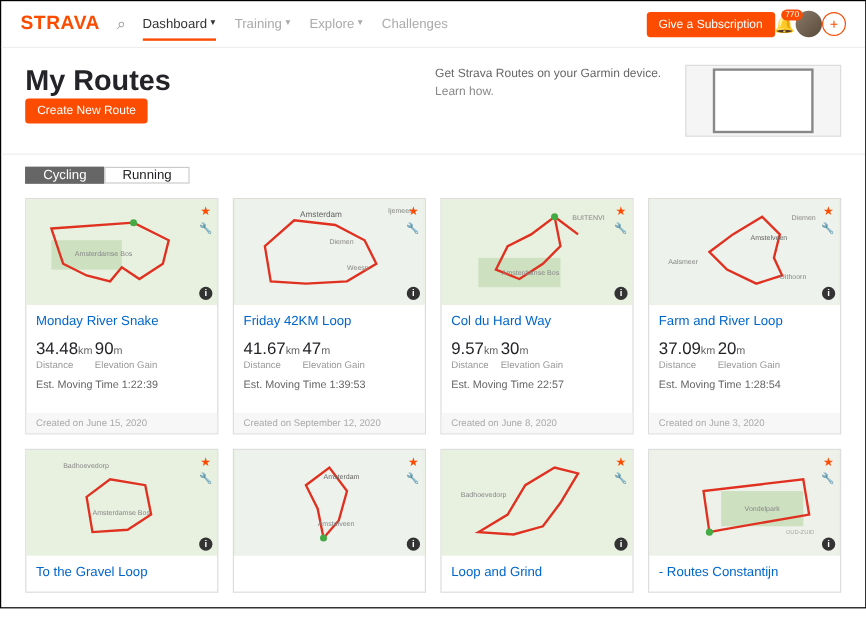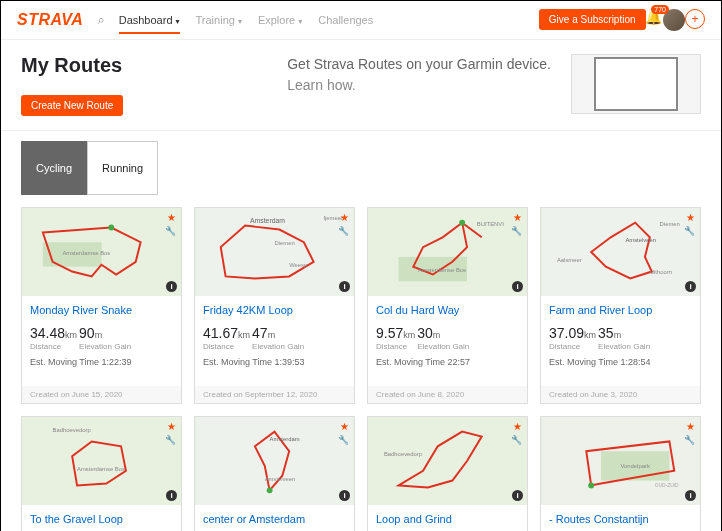--- a/index.html
+++ b/index.html
@@ -1,37 +1,37 @@
 <!DOCTYPE html>
 <html><head>
 <meta charset="utf-8">
 <style>
 *{box-sizing:border-box;margin:0;padding:0}
 body{font-family:-apple-system,BlinkMacSystemFont,"Segoe UI",Helvetica,Arial,sans-serif;background:#fff;color:#242428;width:722px;border:1px solid #000}
 .header{display:flex;align-items:center;padding:8px 16px;border-bottom:1px solid #eee;gap:14px}
-.logo{color:#fc4c02;font-weight:800;font-size:16px;letter-spacing:0.5px;font-style:italic}
+.logo{color:#fc4c02;font-weight:800;font-size:16px;letter-spacing:0.5px;}
 .nav{display:flex;gap:16px;flex:1;align-items:center}
-.nav-item{font-size:11px;color:#aaa;display:flex;align-items:flex-end;gap:3px;cursor:pointer}
+.nav-item{font-size:11px;color:#aaa;display:flex;align-items:flex-start;gap:3px;cursor:pointer}
 .nav-item.active{color:#333;border-bottom:2px solid #fc4c02;padding-bottom:6px;margin-bottom:-8px}
 .chev{font-size:8px}
-.header-right{display:flex;align-items:flex-start;}
+.header-right{display:flex;align-items:center;}
 .btn-orange{background:#fc4c02;color:#fff;border:none;padding:5px 10px;font-size:10px;border-radius:3px;cursor:pointer}
 .bell{position:relative;font-size:14px;color:#666}
 .badge{position:absolute;top:-4px;right:-6px;background:#fc4c02;color:#fff;font-size:7px;border-radius:7px;padding:1px 3px}
 .avatar{width:22px;height:22px;border-radius:50%;background:linear-gradient(135deg,#8a7a6a,#5a4a3a)}
 .plus{width:20px;height:20px;border:1px solid #fc4c02;border-radius:50%;color:#fc4c02;display:flex;align-items:center;justify-content:center;font-size:12px;cursor:pointer}
 .hero{display:flex;padding:14px 20px;align-items:flex-start;gap:20px;border-bottom:1px solid #eee}
 .hero-left{flex:1}
-.hero h1{font-size:20px;font-weight:700;margin-bottom:18px}
-.hero-text{font-size:14px;color:#666;line-height:1.5}
+.hero h1{font-size:24px;font-weight:700;margin-bottom:0}
+.hero-text{font-size:10px;color:#666;line-height:1.5}
 .hero-text .lh{color:#888}
 .hero-img{width:130px;height:60px;background:#f5f5f5;display:flex;align-items:center;justify-content:center;border:1px solid #ddd}
 .hero-img::before{content:"";width:80px;height:50px;background:#fff;border:2px solid #888}
 .tabs{display:flex;padding:0 20px;gap:0;margin-top:10px}
-.tab{padding:20px 14px;font-size:11px;border:1px solid #ccc;cursor:pointer;background:#fff}
+.tab{padding:0 14px;font-size:11px;border:1px solid #ccc;cursor:pointer;background:#fff}
 .tab.active{background:#666;color:#fff;border-color:#666}
 .grid{display:grid;grid-template-columns:repeat(4,1fr);gap:12px;padding:12px 20px}
 .card{border:1px solid #ddd;background:#fff}
 .map{height:88px;background:#e8f0e0;position:relative;overflow:hidden}
 .map svg{width:100%;height:100%}
 .map-icons{position:absolute;top:4px;right:4px;display:flex;flex-direction:column;gap:3px;align-items:center}
 .star{color:#fc4c02;font-size:10px}
 .wrench{color:#aaa;font-size:9px}
 .info-i{position:absolute;bottom:4px;right:4px;width:11px;height:11px;background:#333;color:#fff;border-radius:50%;font-size:8px;display:flex;align-items:center;justify-content:center;font-weight:bold}
 .card-body{padding:8px}
@@ -188,21 +188,21 @@
       <div class="map-icons">
           <span class="star">★</span>
           <span class="wrench">🔧</span>
         </div>
       <div class="info-i">i</div>
     </div>
     <div class="card-body">
       <div class="route-name">Farm and River Loop</div>
       <div class="stats">
         <div><span class="stat-val">37.09</span><span class="stat-unit">km</span><div class="stat-label">Distance</div></div>
-        <div><span class="stat-val">35</span><span class="stat-unit">m</span><div class="stat-label">Elevation Gain</div></div>
+        <div><span class="stat-val">20</span><span class="stat-unit">m</span><div class="stat-label">Elevation Gain</div></div>
       </div>
       <div class="est"><span>Est. Moving Time</span> <span>1:28:54</span></div>
       <div class="created"><span>Created on</span> <span>June 3, 2020</span></div>
     </div>
   </div>
 
   <div class="card partial">
     <div class="map">
       <svg viewBox="0 0 160 90">
           <rect width="160" height="90" fill="#e8f0e0"></rect>
@@ -229,23 +229,20 @@
           <circle cx="75" cy="75" r="3" fill="#4a4"></circle>
           <text x="75" y="25" font-size="6" fill="#666">Amsterdam</text>
           <text x="70" y="65" font-size="6" fill="#888">Amstelveen</text>
         </svg>
       <div class="map-icons">
           <span class="star">★</span>
           <span class="wrench">🔧</span>
         </div>
       <div class="info-i">i</div>
     </div>
-    <div class="card-body">
-        <div class="route-name">center or Amsterdam</div>
-      </div>
   </div>
 
   <div class="card partial">
     <div class="map">
       <svg viewBox="0 0 160 90">
           <rect width="160" height="90" fill="#e8f0e0"></rect>
           <path d="M30 70 L55 55 L70 30 L95 15 L115 20 L100 45 L85 65 L60 72 Z" fill="none" stroke="#e03020" stroke-width="2"></path>
           <text x="15" y="40" font-size="6" fill="#888">Badhoevedorp</text>
         </svg>
       <div class="map-icons">

